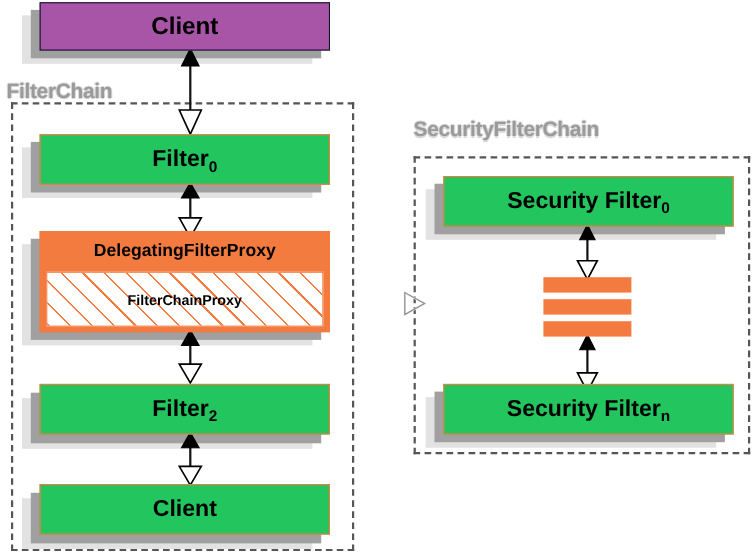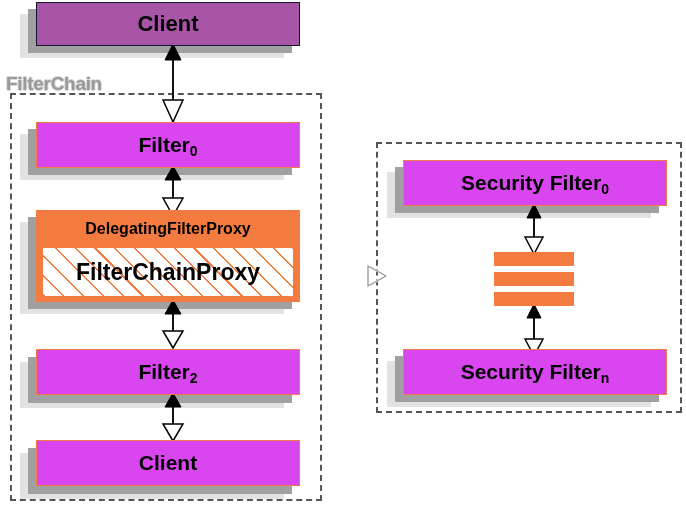--- a/index.html
+++ b/index.html
@@ -51,21 +51,21 @@
   
   .shadow-a, .shadow-b {
     position: absolute;
     box-sizing: border-box;
     z-index: 2;
   }
   .shadow-a { background: #a0a0a0; }
   .shadow-b { background: #e2e2e2; }
 
   .node.orange {
-    background: #d946ef;
+    background: #22c55e;
     border: 1px solid #f47b40;
     font-size: 21px;
   }
   .node.purple {
     background: #a855a8;
     border: 1px solid #0f172a;
     font-size: 22px;
   }
 
   .node .sub {
@@ -107,21 +107,21 @@
     background-image: repeating-linear-gradient(
       45deg,
       #f47b40 0px, #f47b40 1.5px,
       #ffffff 1.5px, #ffffff 14px
     );
     display: flex;
     align-items: center;
     justify-content: center;
   }
   .dfp-inner span {
-    font-size: 23px;
+    font-size: 13px;
     font-weight: bold;
     color: #000;
   }
 
   
   .minibar {
     position: absolute;
     background: #f47b40;
     z-index: 4;
   }
@@ -131,20 +131,21 @@
   svg { display: block; overflow: visible; }
 </style>
 </head>
 <body>
 
 <div id="canvas">
 
   <div class="group-label" style="left:6px; top:73px;">FilterChain</div>
   <div class="group-box" style="left:10px; top:93px; width:312px; height:408px;"></div>
 
+  <div class="group-label" style="left:376px; top:108px;">SecurityFilterChain</div>
   <div class="group-box" style="left:376px; top:142px; width:306px; height:271px;"></div>
 
   <div class="shadow-b" style="left:20px; top:14px; width:264px; height:44px;"></div>
   <div class="shadow-a" style="left:28px; top:9px; width:264px; height:44px;"></div>
   <div class="node purple" style="left:36px; top:2px; width:264px; height:44px;">
     <span>Client</span>
   </div>
 
   <div class="conn" style="left:158px; top:44px;">
     <svg width="30" height="80" viewBox="0 0 30 80">

